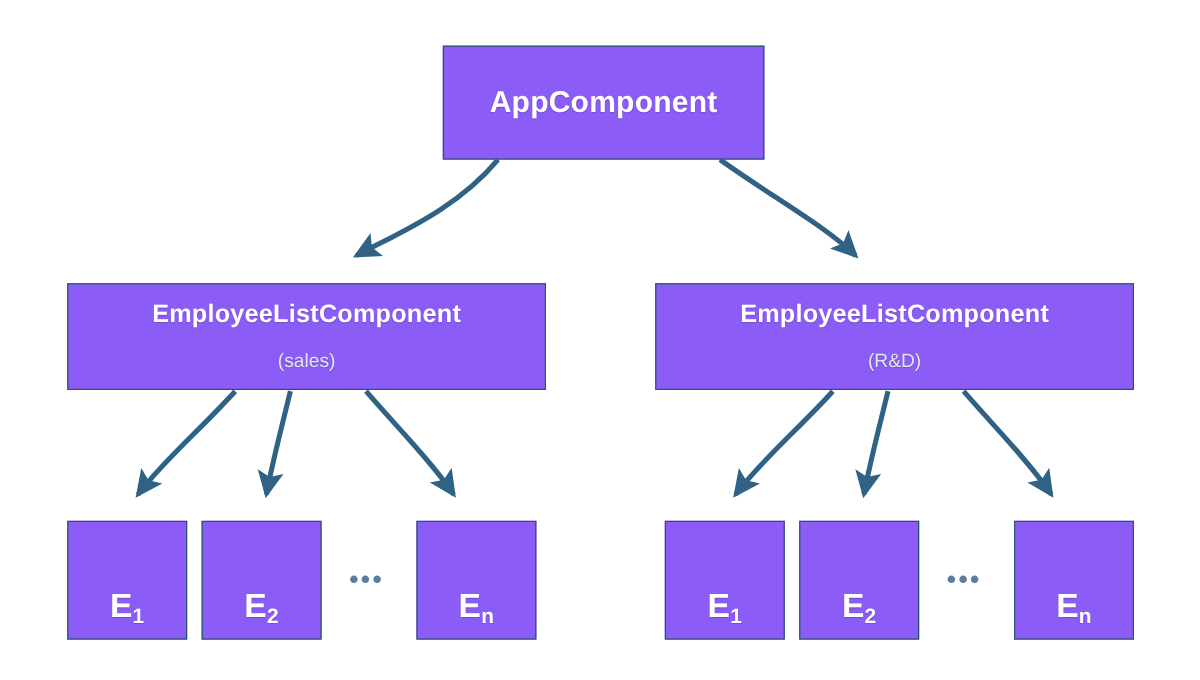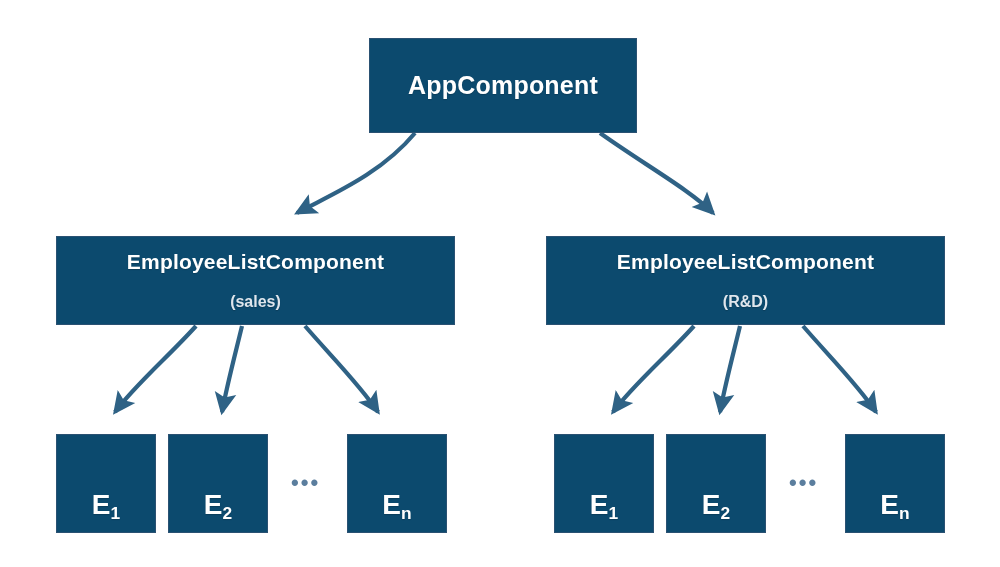--- a/index.html
+++ b/index.html
@@ -20,38 +20,38 @@
   #edge-layer {
     position: absolute;
     left: 0;
     top: 0;
     width: 1000px;
     height: 567px;
   }
   .node {
     position: absolute;
     box-sizing: border-box;
-    background: #0c4a6e;
+    background: #8b5cf6;
     border: 1px solid #2a5172;
     display: flex;
     flex-direction: column;
     align-items: center;
     justify-content: center;
     color: #ffffff;
     z-index: 2;
   }
   .node-title {
     font-weight: bold;
     letter-spacing: 0.2px;
     line-height: 1.1;
     text-align: center;
     text-shadow: 0 1px 1px rgba(0,0,0,0.18);
   }
   .node-sub {
-    font-weight: bold;
+    font-weight: normal;
     color: #dfe6ed;
     text-align: center;
     line-height: 1.1;
     margin-top: 20px;
     text-shadow: 0 1px 1px rgba(0,0,0,0.18);
   }
   #node-app .node-title { font-size: 25px; }
   .mid .node-title { font-size: 21px; }
   .mid .node-sub { font-size: 16px; }
   .leaf .node-title { font-size: 28px; margin-top: 44px; }

